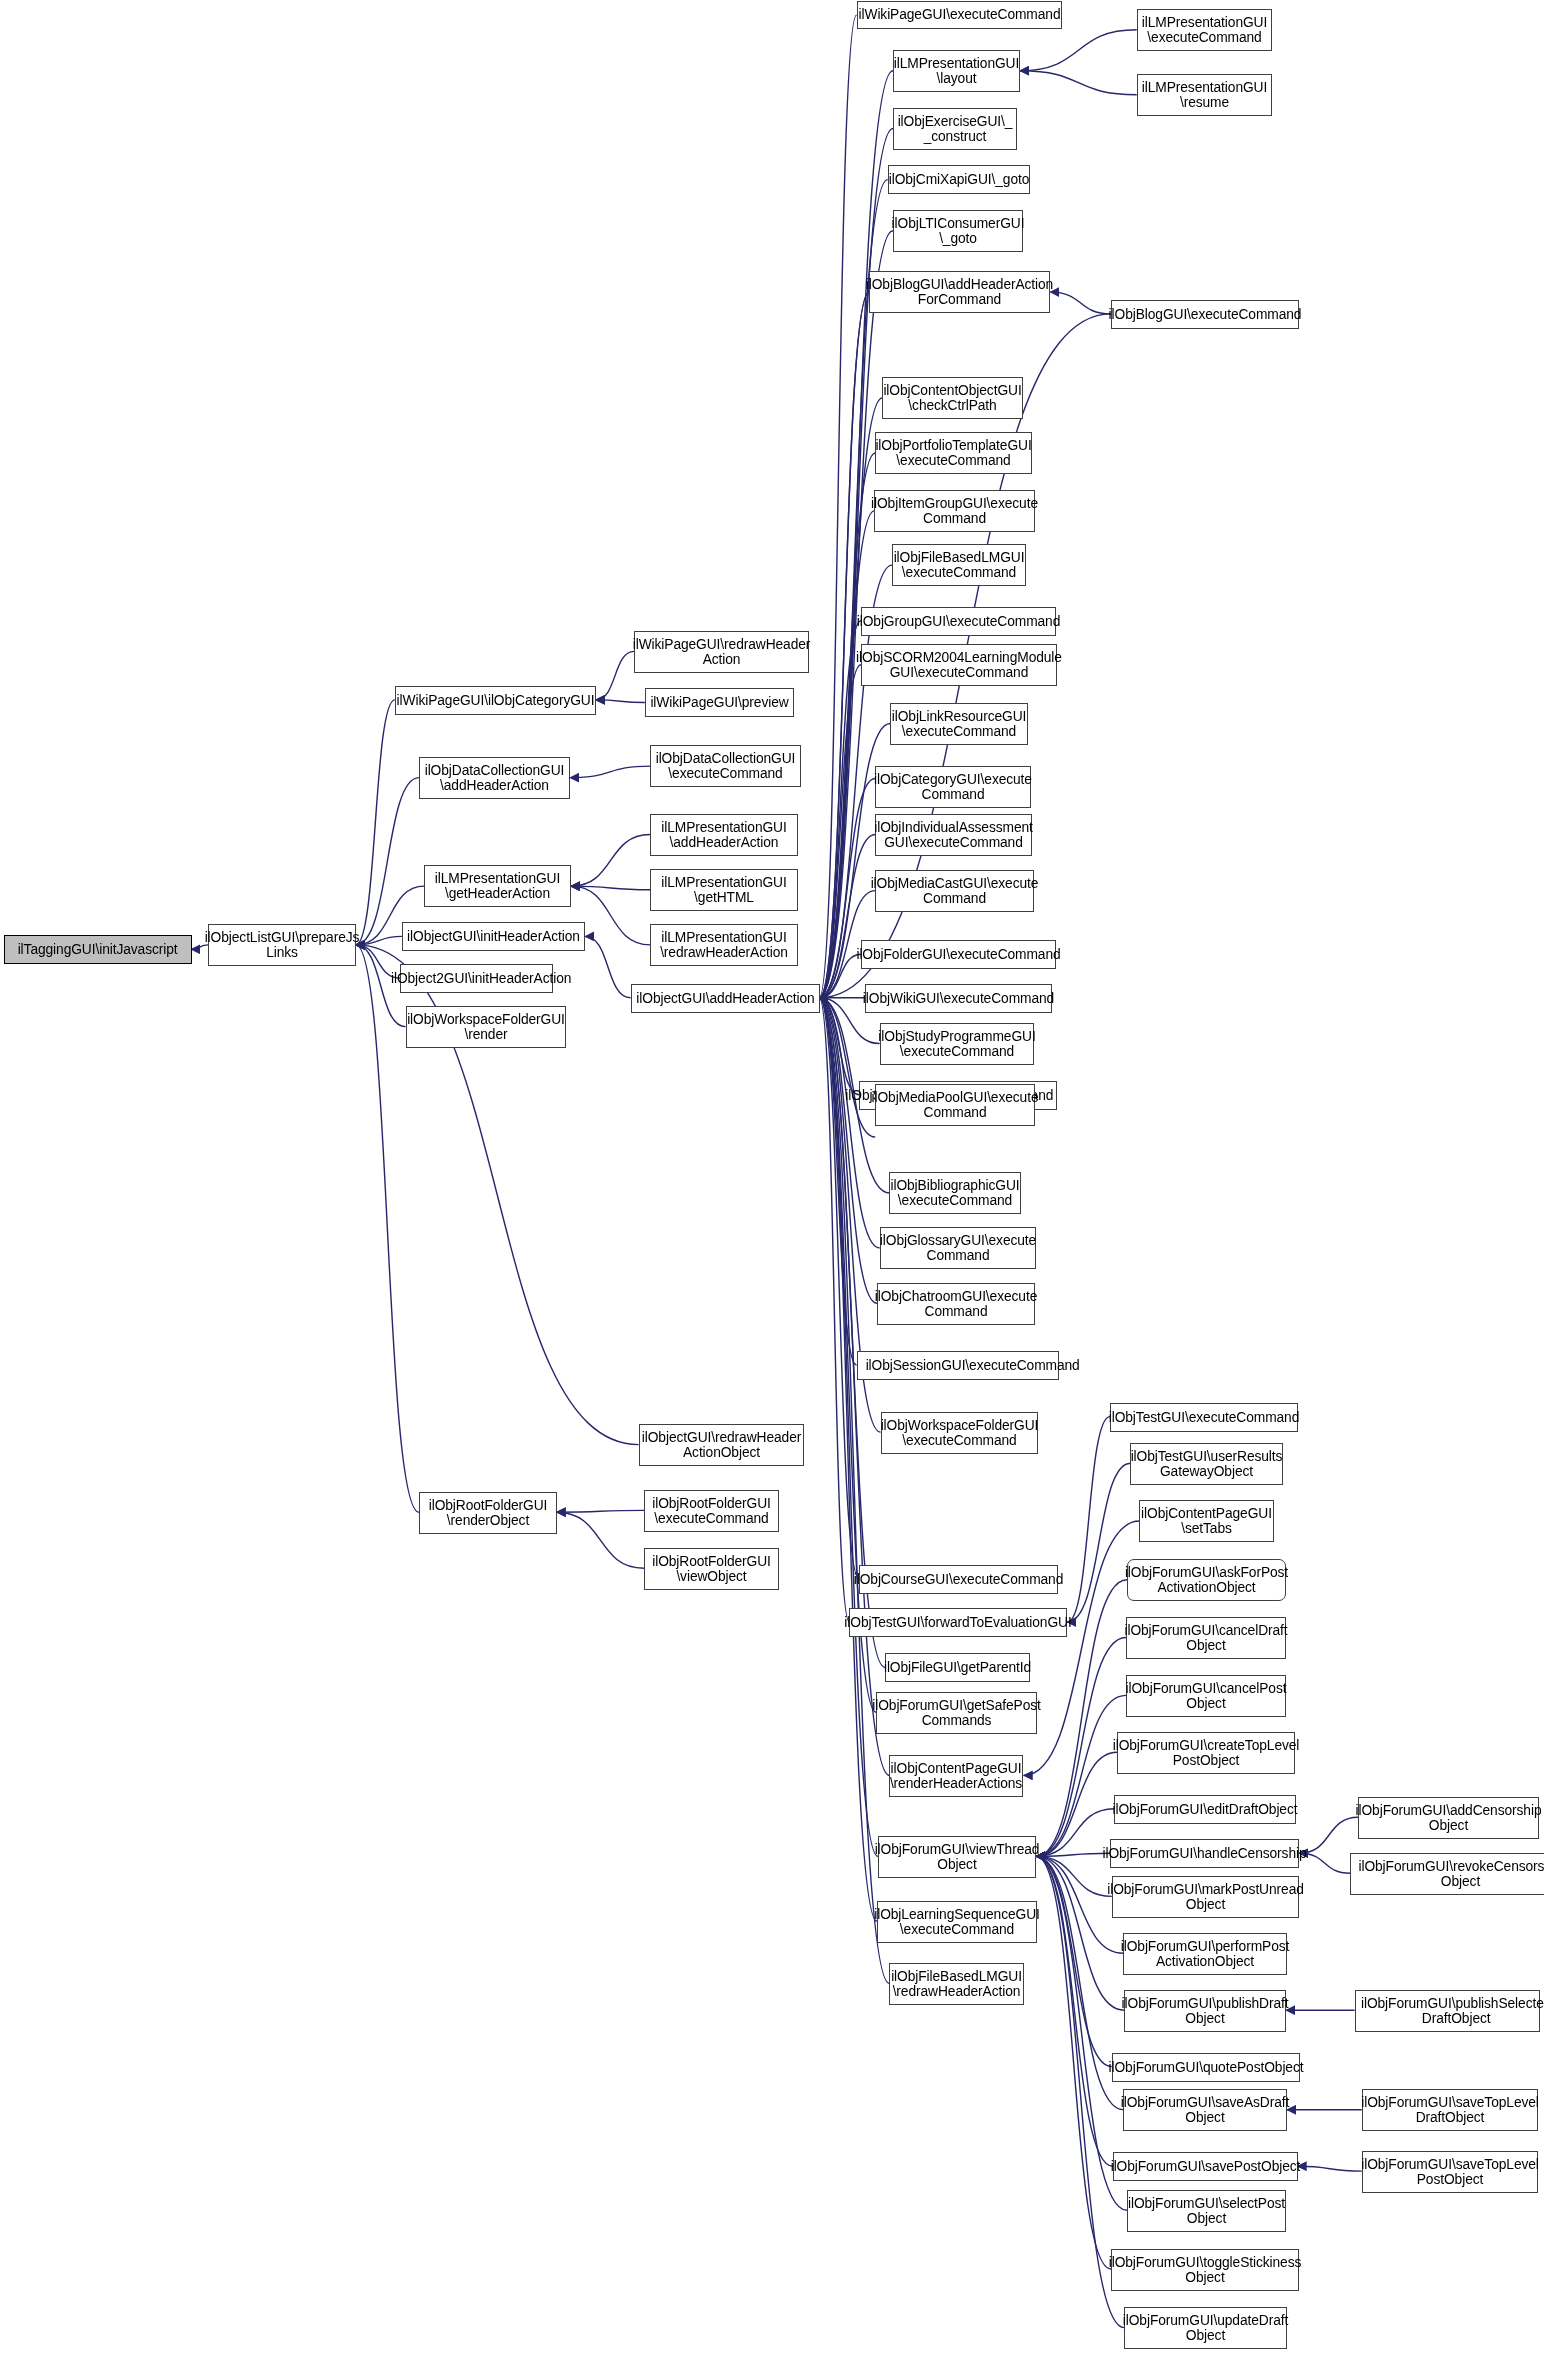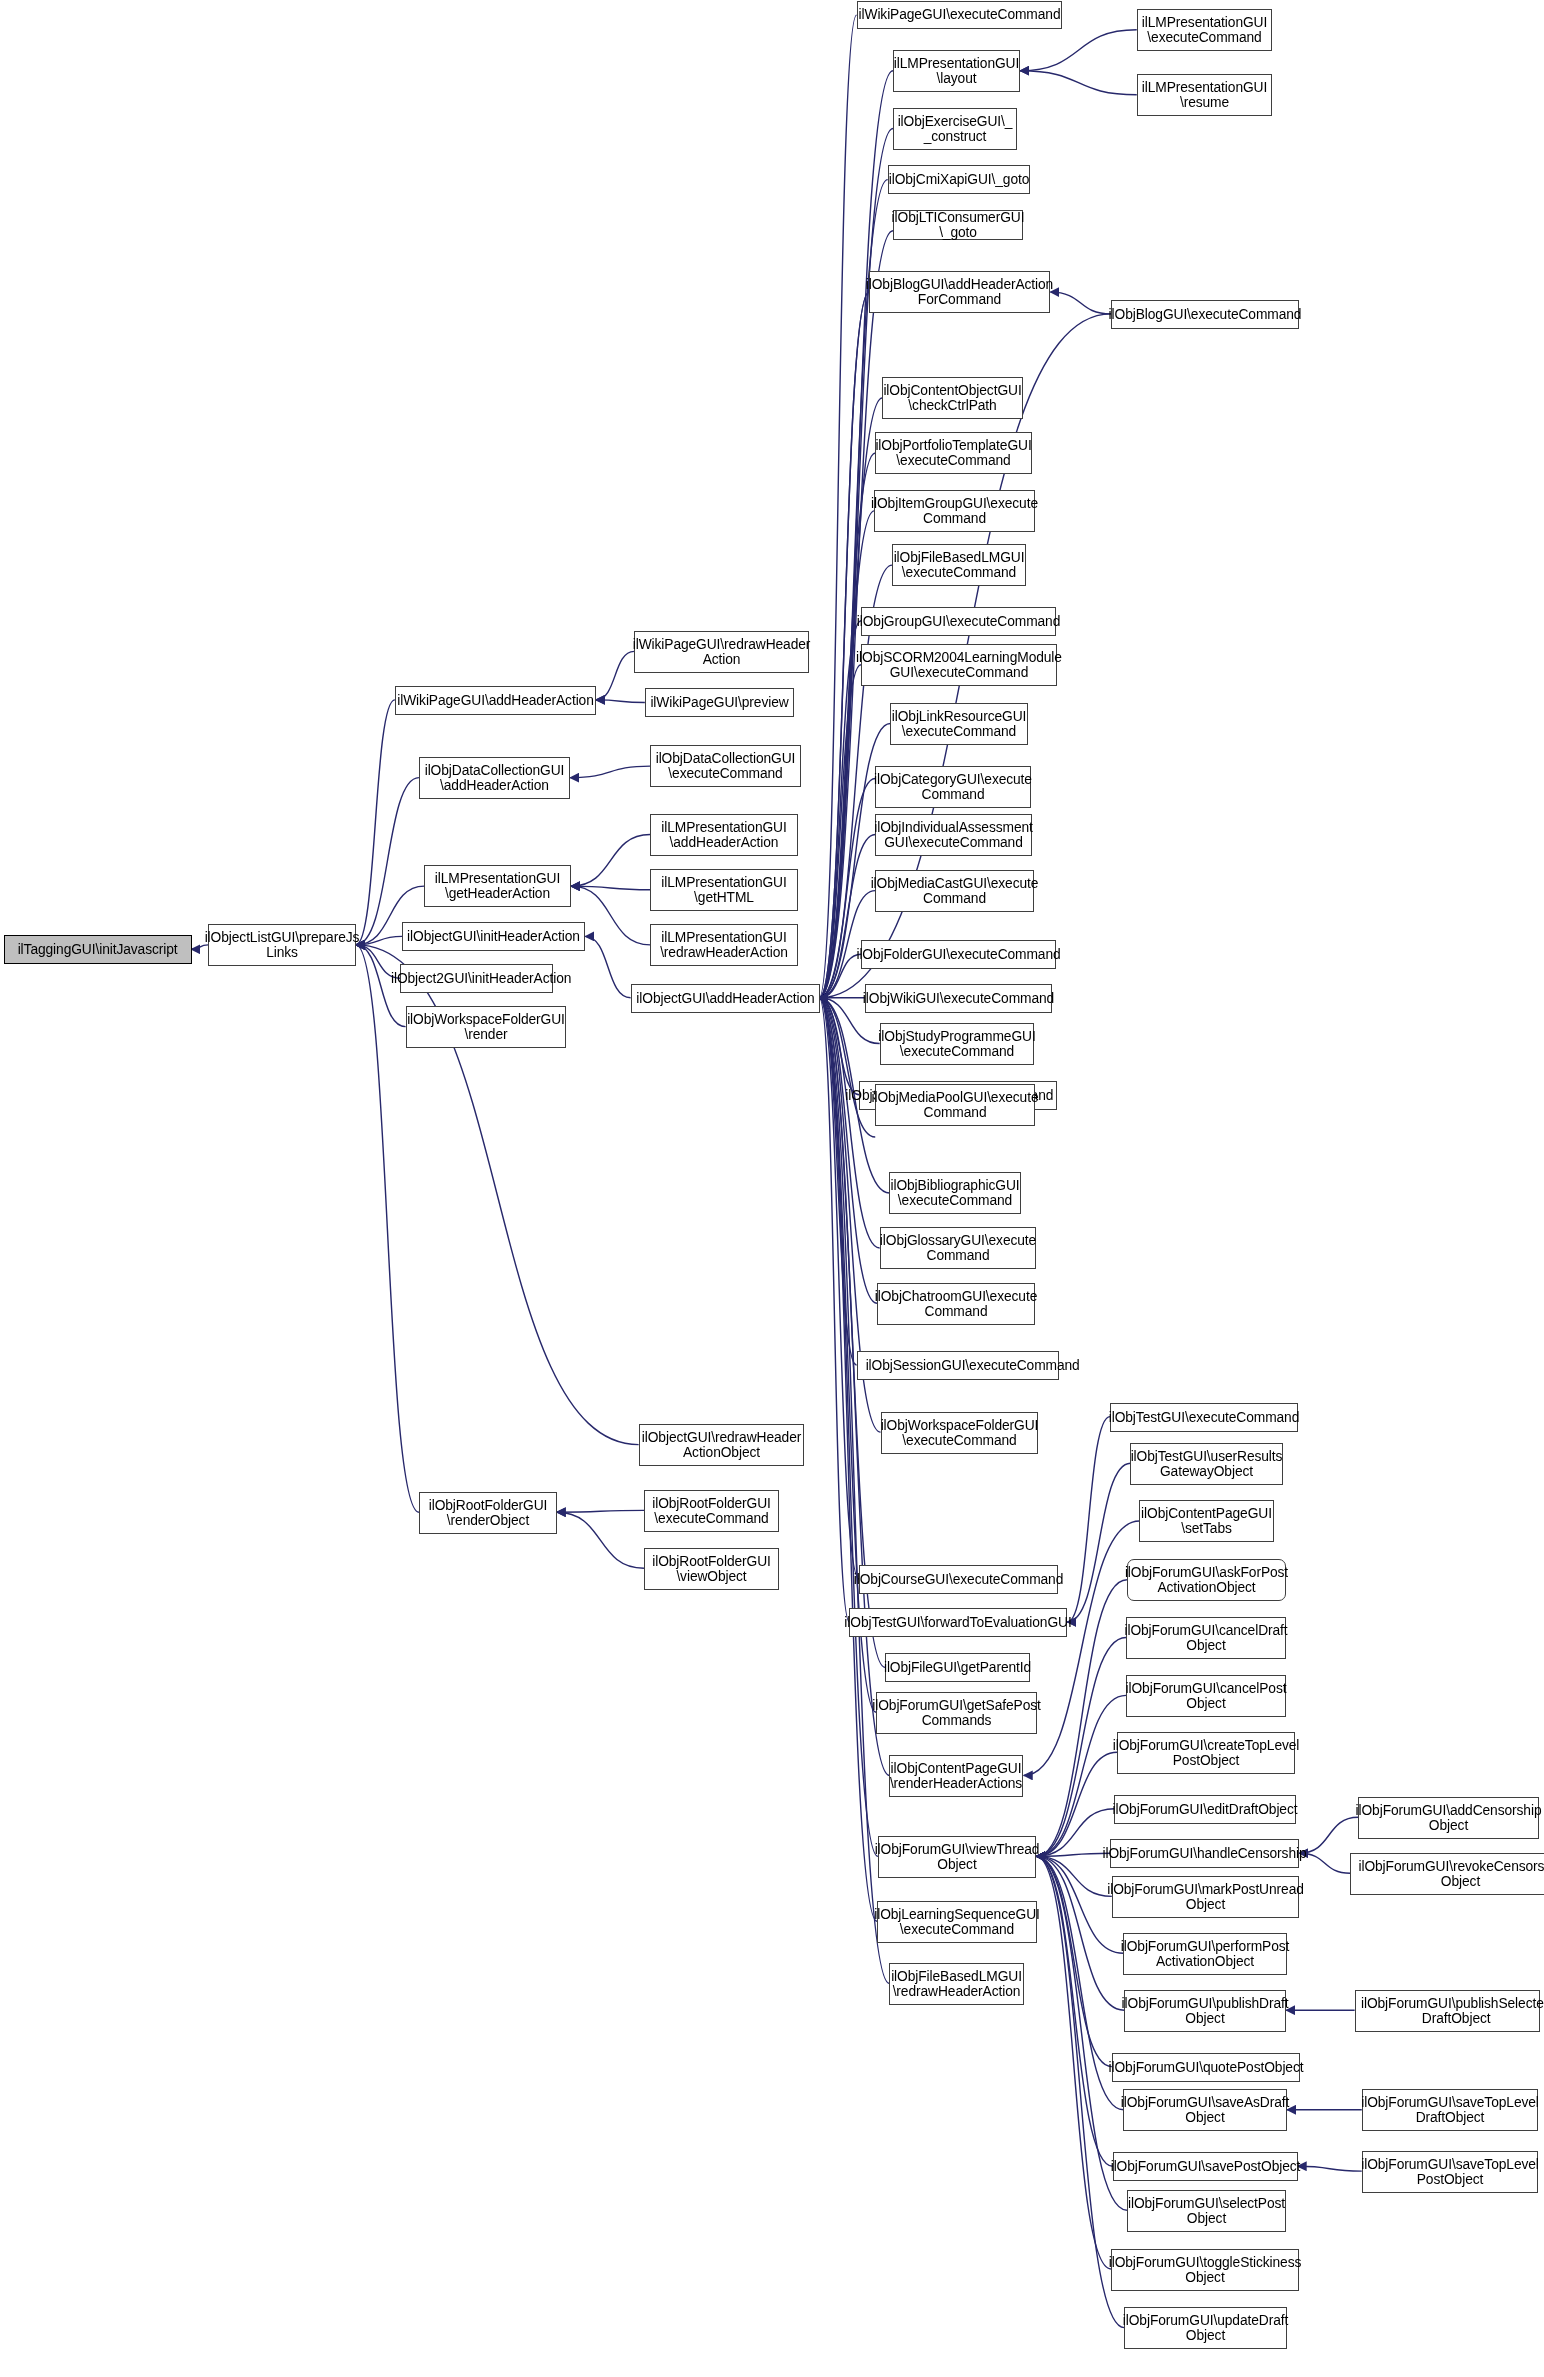--- a/index.html
+++ b/index.html
@@ -131,21 +131,21 @@
         <path d="M 1518 2106.5 C 1486.65 2106.5, 1492.35 2084, 1461 2084" fill="none" stroke="#27286b" stroke-width="1.6" marker-end="url(#arrow)"></path>
         <path d="M 1523 2260.5 C 1480.65 2260.5, 1488.35 2260.5, 1446 2260.5" fill="none" stroke="#27286b" stroke-width="1.6" marker-end="url(#arrow)"></path>
         <path d="M 1531 2372.5 C 1484.8 2372.5, 1493.2 2372.5, 1447 2372.5" fill="none" stroke="#27286b" stroke-width="1.6" marker-end="url(#arrow)"></path>
         <path d="M 1531 2441.5 C 1491.4 2441.5, 1498.6 2436, 1459 2436" fill="none" stroke="#27286b" stroke-width="1.6" marker-end="url(#arrow)"></path>
       </g>
   </svg>
   <div id="node-layer">
       <div class="node root" style="left: 3.6px; top: 935px; width: 188px; height: 29px;"><span>ilTaggingGUI\initJavascript</span></div>
       <div class="node" style="left: 208px; top: 924px; width: 148px; height: 42px;"><span>ilObjectListGUI\prepareJs
 Links</span></div>
-      <div class="node" style="left: 395px; top: 686px; width: 201px; height: 28.5px;"><span>ilWikiPageGUI\addHeaderAction</span></div>
+      <div class="node" style="left: 395px; top: 686px; width: 201px; height: 28.5px;"><span>ilWikiPageGUI\ilObjCategoryGUI</span></div>
       <div class="node" style="left: 419px; top: 757px; width: 151px; height: 42px;"><span>ilObjDataCollectionGUI
 \addHeaderAction</span></div>
       <div class="node" style="left: 424px; top: 865px; width: 147px; height: 42px;"><span>ilLMPresentationGUI
 \getHeaderAction</span></div>
       <div class="node" style="left: 402px; top: 922px; width: 183px; height: 28.5px;"><span>ilObjectGUI\initHeaderAction</span></div>
       <div class="node" style="left: 400px; top: 964px; width: 153px; height: 28.5px; padding-left: 12px;"><span>ilObject2GUI\initHeaderAction</span></div>
       <div class="node" style="left: 406px; top: 1006px; width: 160px; height: 42px;"><span>ilObjWorkspaceFolderGUI
 \render</span></div>
       <div class="node" style="left: 634px; top: 631px; width: 175px; height: 42px;"><span>ilWikiPageGUI\redrawHeader
 Action</span></div>
@@ -166,21 +166,21 @@
       <div class="node" style="left: 644px; top: 1490px; width: 135px; height: 42px;"><span>ilObjRootFolderGUI
 \executeCommand</span></div>
       <div class="node" style="left: 644px; top: 1548px; width: 135px; height: 42px;"><span>ilObjRootFolderGUI
 \viewObject</span></div>
       <div class="node" style="left: 857px; top: 0.9px; width: 205px; height: 28.5px;"><span>ilWikiPageGUI\executeCommand</span></div>
       <div class="node" style="left: 893px; top: 50px; width: 127px; height: 42px;"><span>ilLMPresentationGUI
 \layout</span></div>
       <div class="node" style="left: 893px; top: 108px; width: 124px; height: 42px;"><span>ilObjExerciseGUI\_
 _construct</span></div>
       <div class="node" style="left: 888px; top: 165px; width: 142px; height: 28.5px;"><span>ilObjCmiXapiGUI\_goto</span></div>
-      <div class="node" style="left: 893px; top: 210px; width: 130px; height: 30px; justify-content: center;"><span>ilObjLTIConsumerGUI
+      <div class="node" style="left: 893px; top: 210px; width: 130px; height: 42px; justify-content: center;"><span>ilObjLTIConsumerGUI
 \_goto</span></div>
       <div class="node" style="left: 869px; top: 271px; width: 181px; height: 42px;"><span>ilObjBlogGUI\addHeaderAction
 ForCommand</span></div>
       <div class="node" style="left: 882px; top: 377px; width: 141px; height: 42px;"><span>ilObjContentObjectGUI
 \checkCtrlPath</span></div>
       <div class="node" style="left: 875px; top: 432px; width: 157px; height: 42px;"><span>ilObjPortfolioTemplateGUI
 \executeCommand</span></div>
       <div class="node" style="left: 874px; top: 490px; width: 161px; height: 42px;"><span>ilObjItemGroupGUI\execute
 Command</span></div>
       <div class="node" style="left: 892px; top: 544px; width: 134px; height: 42px;"><span>ilObjFileBasedLMGUI

